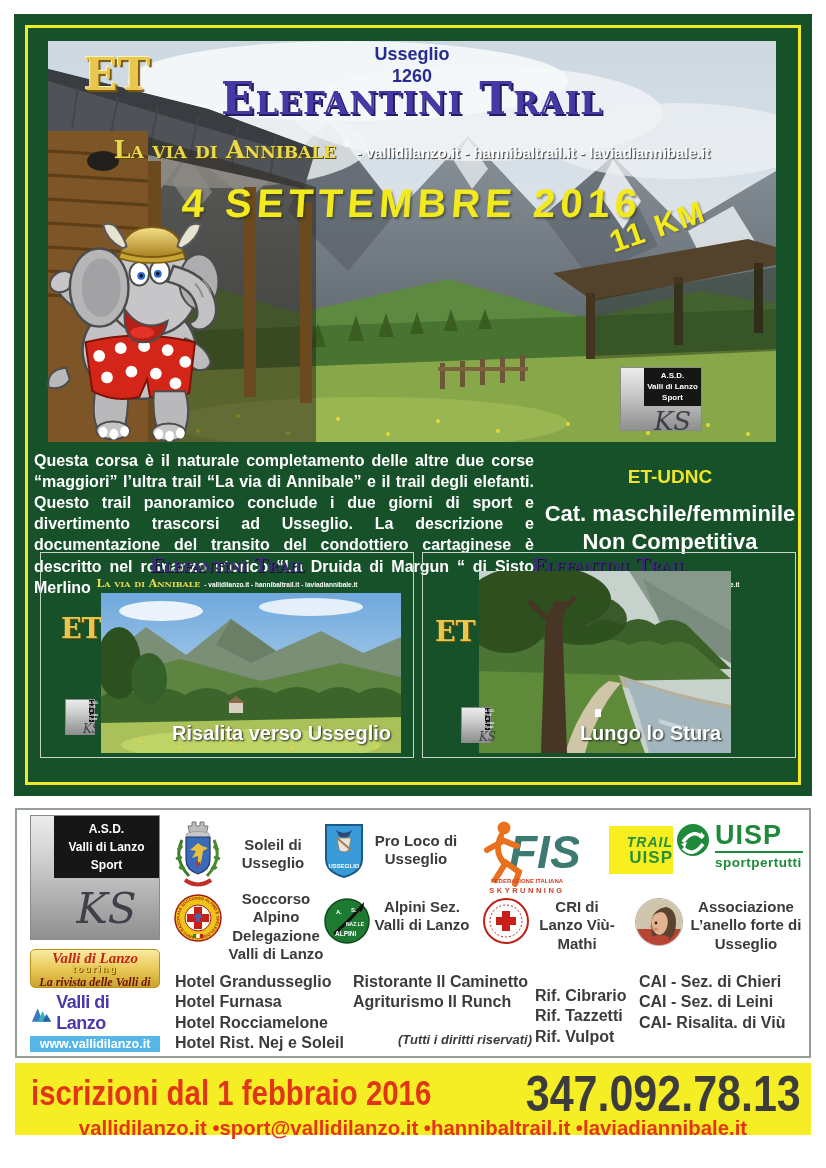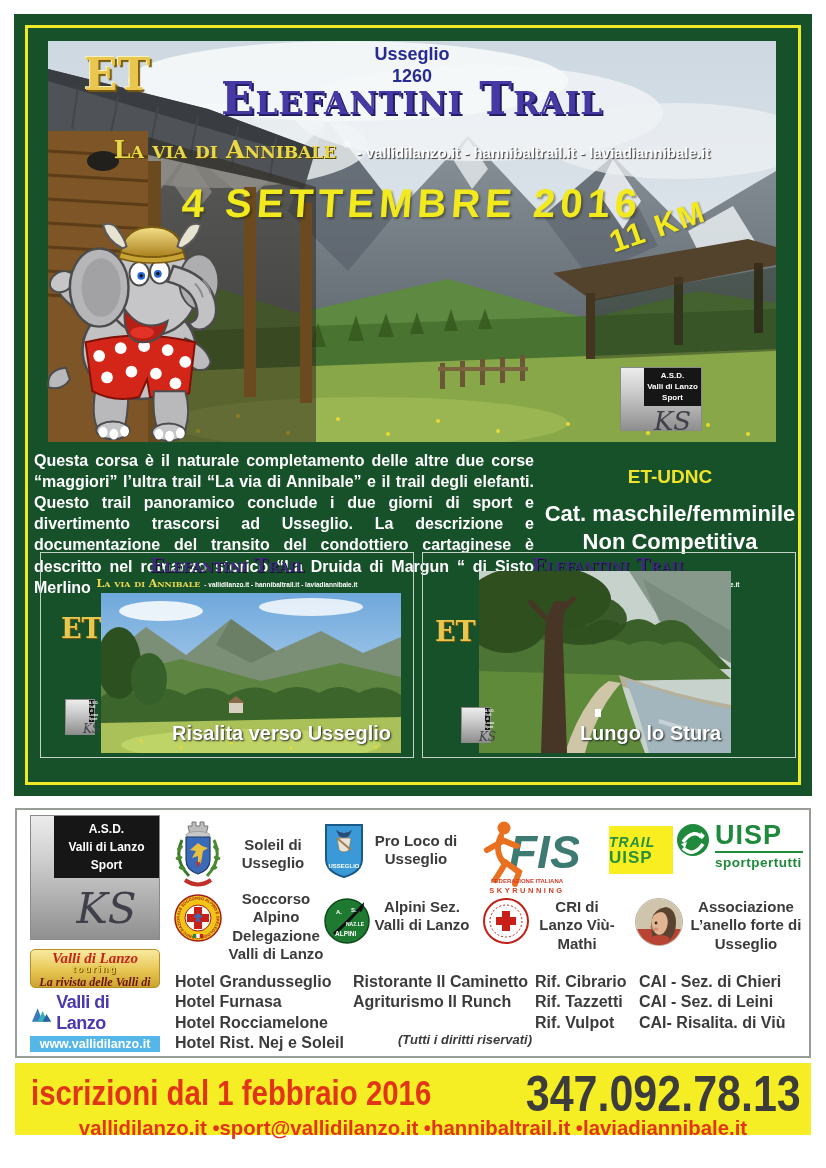--- a/index.html
+++ b/index.html
@@ -83,42 +83,42 @@
   .vdl{left:13px;top:182px;width:130px;height:48px;}
   .vdl .row{display:flex;align-items:center;gap:3px;}
   .vdl .name{font-size:18px;font-weight:bold;color:#4a3ab0;letter-spacing:-.5px;}
   .vdl .url{margin-top:2px;background:#55b6e8;color:#fff;font-weight:bold;font-size:12.5px;text-align:center;padding:1px 0;}
   .comune-crest{left:156px;top:6px;width:50px;height:80px;}
   .lbl-comune{left:206px;top:26px;width:100px;}
   .proloco-shield{left:305px;top:12px;width:44px;height:58px;}
   .lbl-proloco{left:351px;top:22px;width:96px;}
   .fis{left:458px;top:6px;width:104px;height:80px;}
   .trailuisp{left:592px;top:16px;width:64px;height:48px;background:#f8ee20;display:flex;flex-direction:column;
-    align-items:flex-start;justify-content:center;line-height:1;}
+    align-items:flex-end;justify-content:center;line-height:1;}
   .trailuisp .tu1{color:#28903c;font-weight:bold;font-style:italic;font-size:14px;letter-spacing:1px;}
   .trailuisp .tu2{color:#28903c;font-weight:bold;font-size:17px;letter-spacing:1px;}
   .uisp{left:658px;top:12px;width:128px;height:58px;display:flex;align-items:flex-start;gap:4px;}
   .uisp .txt{flex:1;}
   .uisp .un{color:#1f8a3c;font-weight:bold;font-size:27px;line-height:1;letter-spacing:1px;}
   .uisp .ul{height:2px;background:#1f8a3c;margin:2px 0 2px 0;}
   .uisp .ut{color:#1f8a3c;font-weight:bold;font-size:13.5px;letter-spacing:.5px;}
   .badge{width:48px;height:48px;}
   .socc-badge{left:157px;top:84px;}
   .lbl-socc{left:207px;top:80px;width:104px;}
   .ana-badge{left:307px;top:88px;width:46px;height:46px;}
   .lbl-alpini{left:355px;top:88px;width:100px;}
   .cri-badge{left:466px;top:88px;width:46px;height:46px;}
   .lbl-cri{left:515px;top:88px;width:90px;}
   .portrait{left:618px;top:88px;width:48px;height:48px;border-radius:50%;overflow:hidden;border:1px solid #b8b0a0;}
   .lbl-anello{left:670px;top:88px;width:118px;}
   .list{font-weight:bold;font-size:16px;line-height:1.28;color:#3b3b3b;white-space:nowrap;}
   .hotels{left:158px;top:162px;}
   .rest{left:336px;top:162px;}
   .rights{left:368px;top:222px;width:160px;font-style:italic;font-size:13px;text-align:center;font-weight:bold;color:#3b3b3b;}
-  .rifugi{left:518px;top:162px;}
+  .rifugi{left:518px;top:176px;}
   .cai{left:622px;top:162px;}
 
   
   .footer{left:15px;top:1063px;width:796px;height:72px;background:#f6ee24;padding-left:45px;}
   .reg{left:16px;top:10px;font-size:35px;font-weight:bold;color:#e23517;transform:scaleX(.84);transform-origin:left top;white-space:nowrap;}
   .phone{right:10px;top:2px;font-size:50px;font-weight:bold;color:#3c3c3c;transform:scaleX(.86);transform-origin:right top;white-space:nowrap;}
   .contacts{left:0;right:0;top:53px;text-align:center;font-size:21px;font-weight:bold;color:#e23517;transform:scaleX(.97);white-space:nowrap;}
 </style>
 </head>
 <body>

